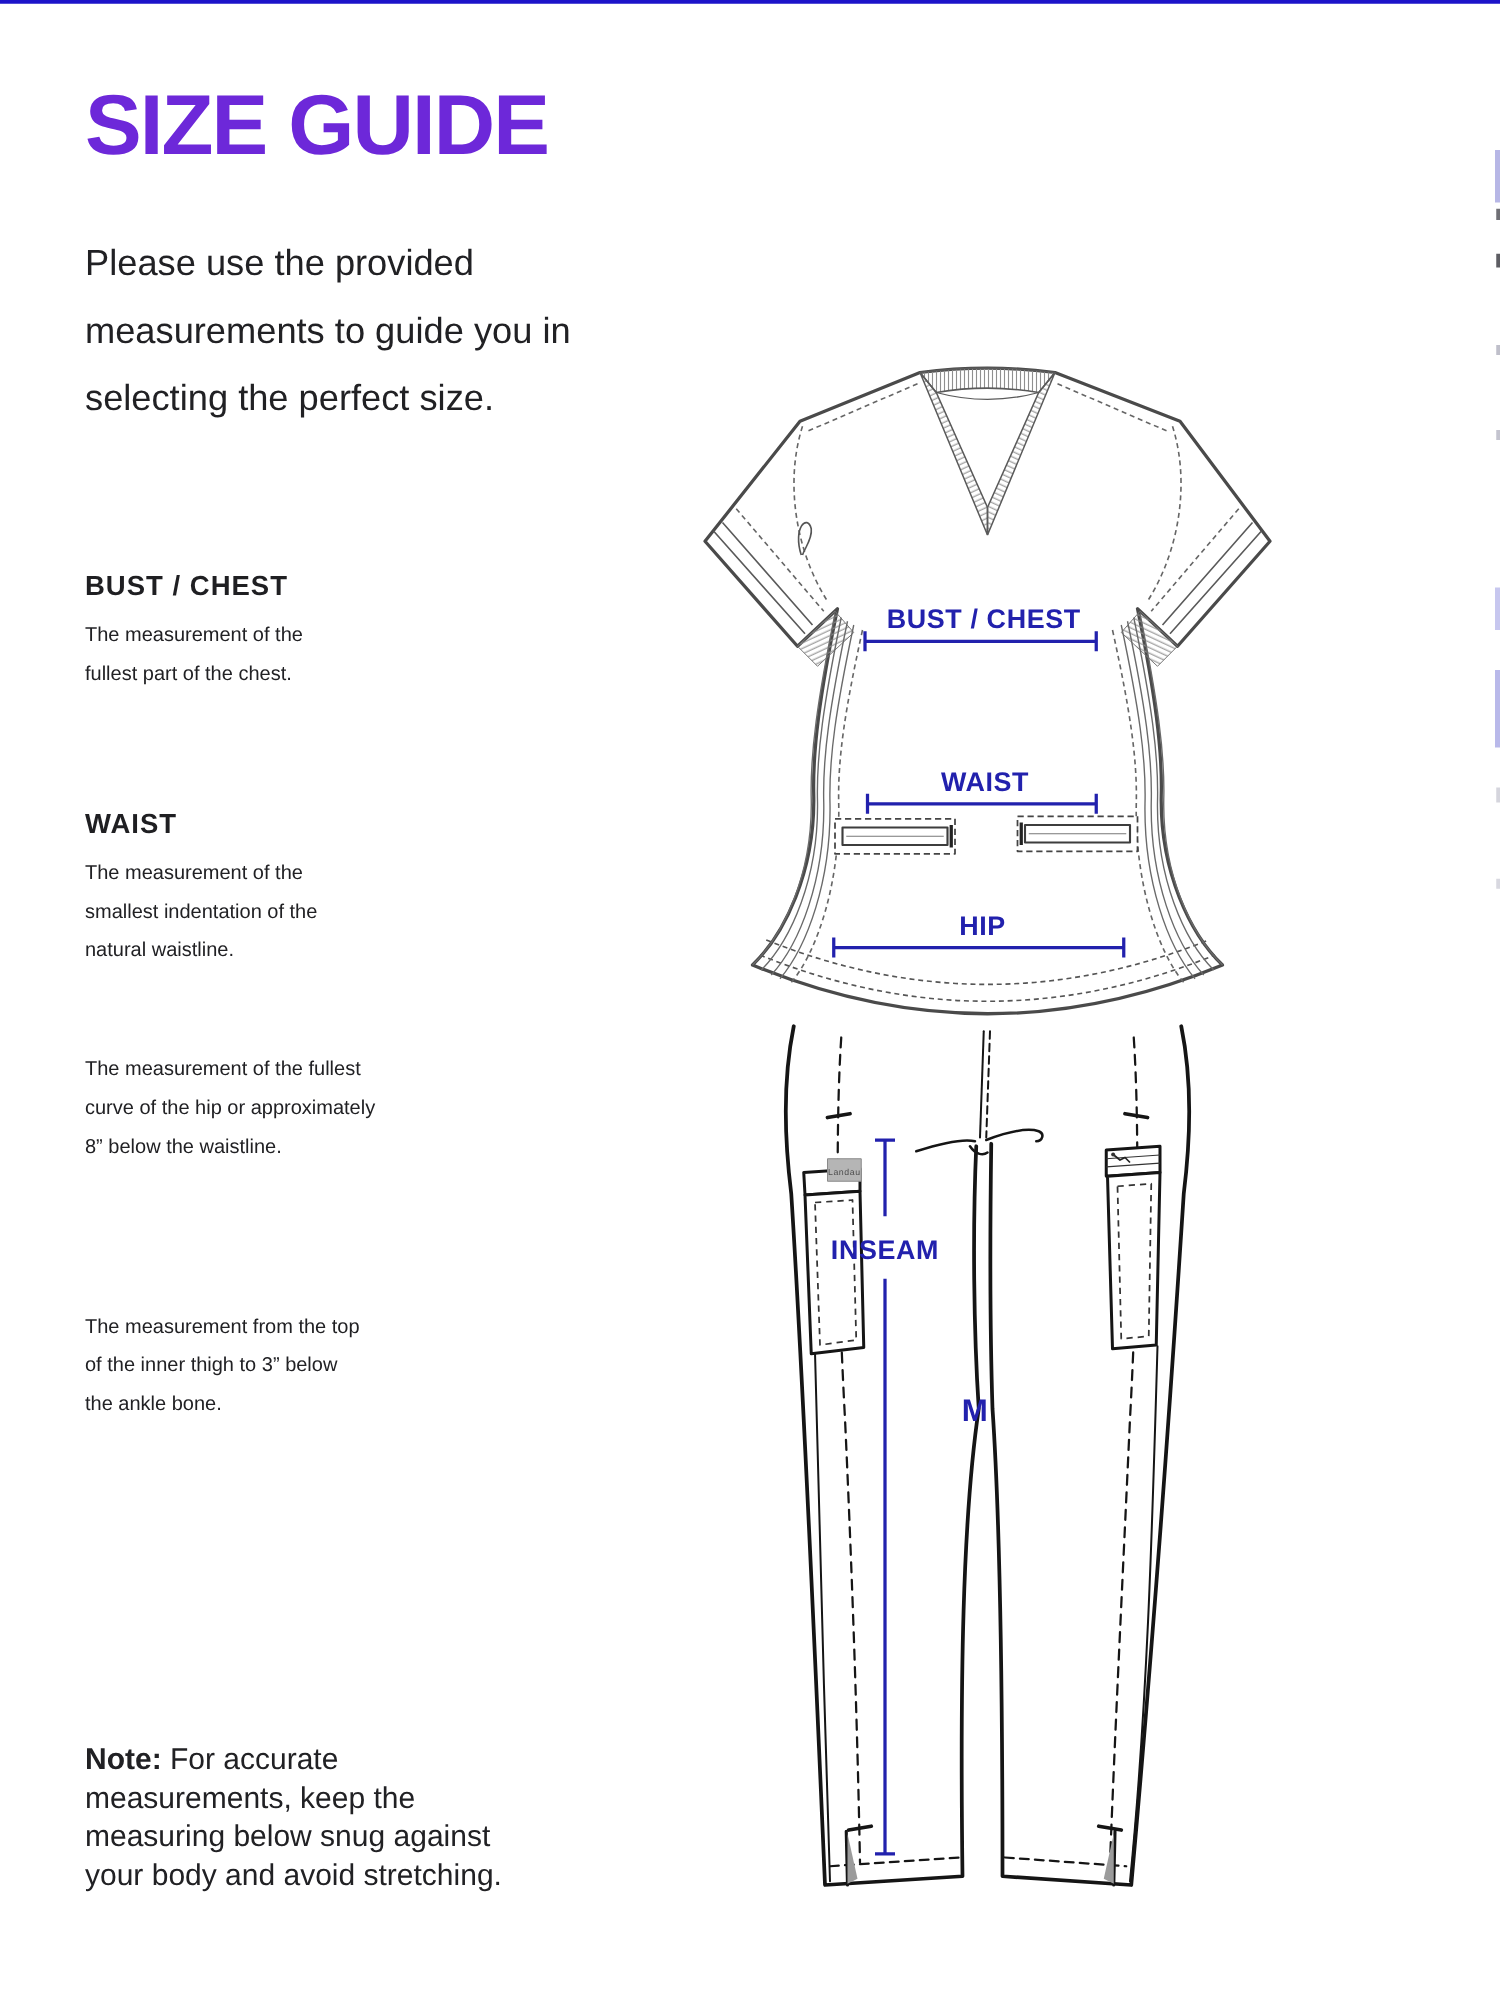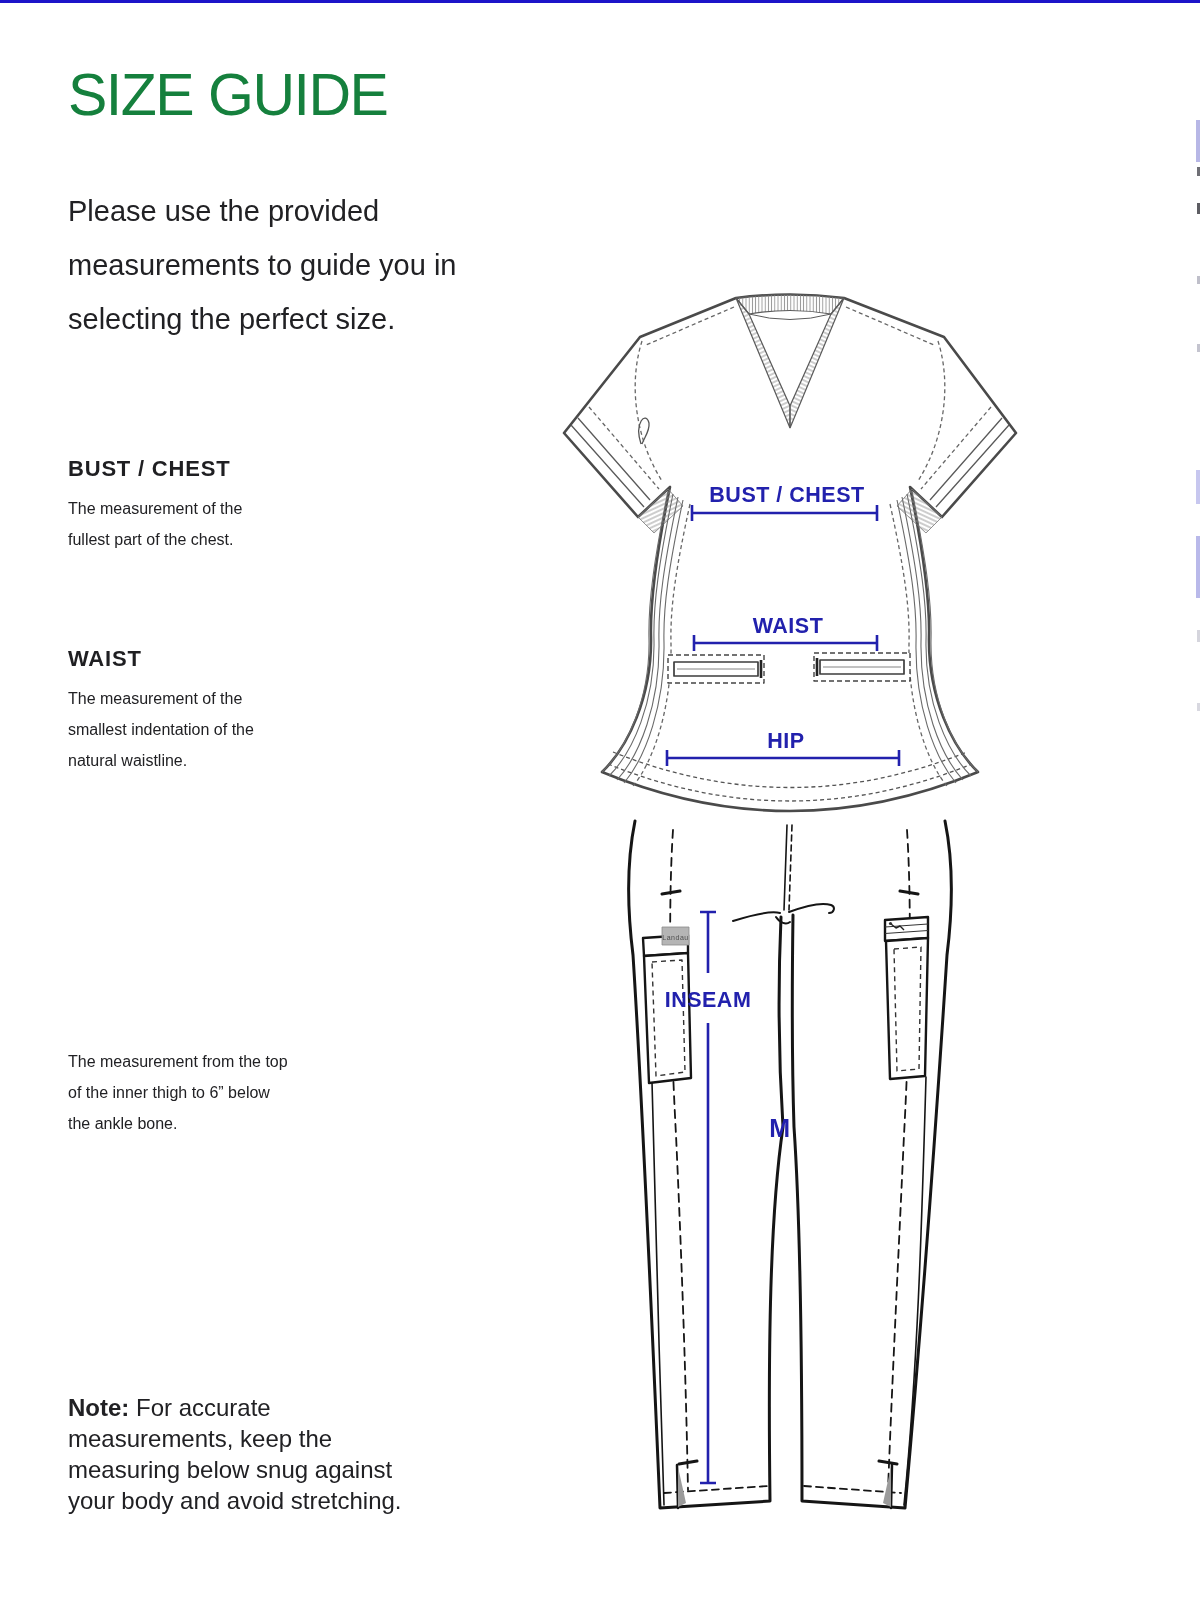--- a/index.html
+++ b/index.html
@@ -2,21 +2,21 @@
 <html><head>
 <meta charset="utf-8">
 <style>
   html,body{margin:0;padding:0}
   body{
     width:1200px;height:1600px;position:relative;background:#ffffff;overflow:hidden;
     font-family:"Liberation Sans","DejaVu Sans",sans-serif;color:#212124;
   }
   .topline{position:absolute;top:0;left:0;width:1200px;height:3px;background:#1d14c9}
   .col{position:absolute;left:68px;width:470px}
-  .title{font-size:59px;font-weight:normal;letter-spacing:-1.5px;line-height:1;margin:0;color:#15803d}
+  .title{font-size:68px;font-weight:bold;letter-spacing:-1.5px;line-height:1;margin:0;color:#6d28d9}
   .intro{font-size:29px;line-height:54px;white-space:pre-line;margin:0}
   .sec h2{font-size:22px;font-weight:bold;letter-spacing:.8px;margin:0 0 11px 0;color:#1f1f22}
   .sec p{font-size:16px;line-height:31px;margin:0;white-space:pre-line}
   .note{font-size:24px;line-height:31px;margin:0;white-space:pre-line}
   .note .nl{font-weight:bold}
   .pos-title{top:66px}
   .pos-intro{top:184px}
   .pos-bust{top:456px}
   .pos-waist{top:646px}
   .pos-hips{top:840px}
@@ -53,25 +53,28 @@
 </div>
 
 <div class="col pos-waist sec">
   <h2>WAIST</h2>
   <p>The measurement of the
 smallest indentation of the
 natural waistline.</p>
 </div>
 
 <div class="col pos-hips sec">
+  <p>The measurement of the fullest
+curve of the hip or approximately
+8” below the waistline.</p>
 </div>
 
 <div class="col pos-inseam sec">
   <p>The measurement from the top
-of the inner thigh to 6” below
+of the inner thigh to 3” below
 the ankle bone.</p>
 </div>
 
 <p class="col pos-note note"><span class="nl">Note:</span><span> For accurate
 measurements, keep the
 measuring below snug against
 your body and avoid stretching.</span></p>
 
 <svg class="diagram" width="620" height="1260" viewBox="0 0 620 1260" xmlns="http://www.w3.org/2000/svg">
   <defs>

